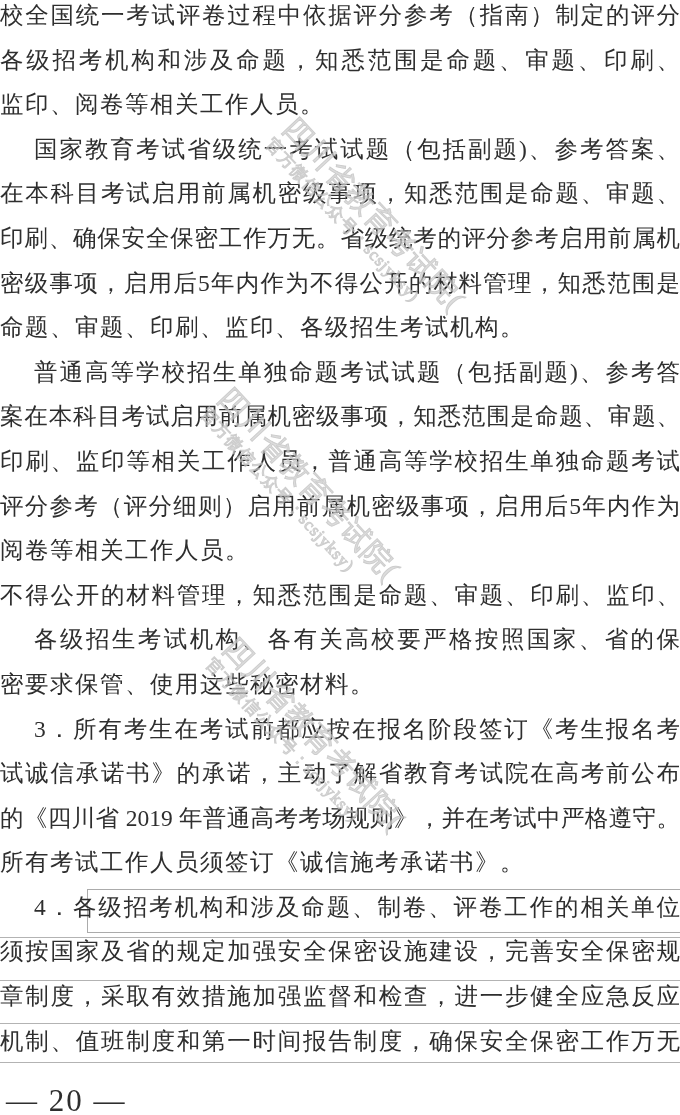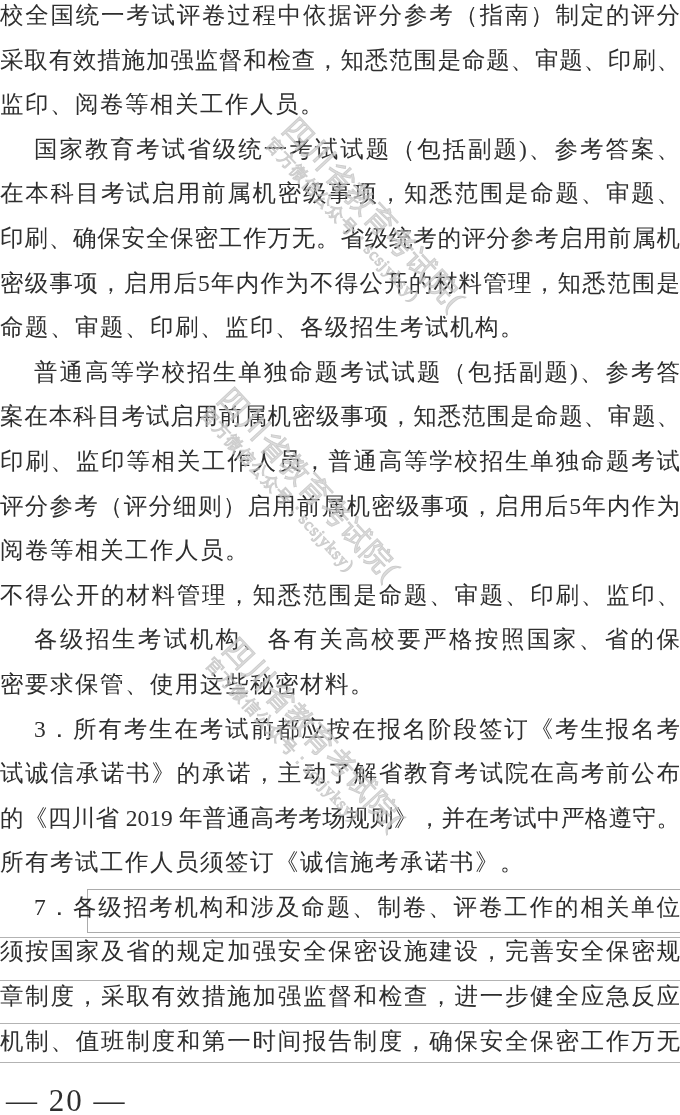--- a/index.html
+++ b/index.html
@@ -62,40 +62,40 @@
 <div id="page">
 
   <div class="sel-box"></div>
   <div class="sel-line l1"></div>
   <div class="sel-line l2"></div>
   <div class="sel-line l3"></div>
   <div class="sel-line l4"></div>
 
   <div class="doc-lines">
     <div class="line">校全国统一考试评卷过程中依据评分参考（指南）制定的评分</div>
-    <div class="line">采取有效措施加强监督和检查，知悉范围是命题、审题、印刷、</div>
+    <div class="line">各级招考机构和涉及命题，知悉范围是命题、审题、印刷、</div>
     <div class="line short">监印、阅卷等相关工作人员。</div>
     <div class="line indent">国家教育考试省级统一考试试题（包括副题)、参考答案、</div>
     <div class="line">在本科目考试启用前属机密级事项，知悉范围是命题、审题、</div>
     <div class="line">印刷、确保安全保密工作万无。省级统考的评分参考启用前属机</div>
     <div class="line">密级事项，启用后5年内作为不得公开的材料管理，知悉范围是</div>
     <div class="line short">命题、审题、印刷、监印、各级招生考试机构。</div>
     <div class="line indent">普通高等学校招生单独命题考试试题（包括副题)、参考答</div>
     <div class="line">案在本科目考试启用前属机密级事项，知悉范围是命题、审题、</div>
     <div class="line">印刷、监印等相关工作人员，普通高等学校招生单独命题考试</div>
     <div class="line">评分参考（评分细则）启用前属机密级事项，启用后5年内作为</div>
     <div class="line short">阅卷等相关工作人员。</div>
     <div class="line">不得公开的材料管理，知悉范围是命题、审题、印刷、监印、</div>
     <div class="line indent">各级招生考试机构、各有关高校要严格按照国家、省的保</div>
     <div class="line short">密要求保管、使用这些秘密材料。</div>
     <div class="line indent">3．所有考生在考试前都应按在报名阶段签订《考生报名考</div>
     <div class="line">试诚信承诺书》的承诺，主动了解省教育考试院在高考前公布</div>
     <div class="line">的《四川省 2019 年普通高考考场规则》，并在考试中严格遵守。</div>
     <div class="line short">所有考试工作人员须签订《诚信施考承诺书》。</div>
-    <div class="line indent">7．各级招考机构和涉及命题、制卷、评卷工作的相关单位</div>
+    <div class="line indent">4．各级招考机构和涉及命题、制卷、评卷工作的相关单位</div>
     <div class="line">须按国家及省的规定加强安全保密设施建设，完善安全保密规</div>
     <div class="line">章制度，采取有效措施加强监督和检查，进一步健全应急反应</div>
     <div class="line">机制、值班制度和第一时间报告制度，确保安全保密工作万无</div>
   </div>
 
   <div class="wm w1">
     <div class="wm-big">四川省教育考试院(</div>
     <div class="wm-small">官方微信公众号：scsjyksy)</div>
   </div>
   <div class="wm w2">

